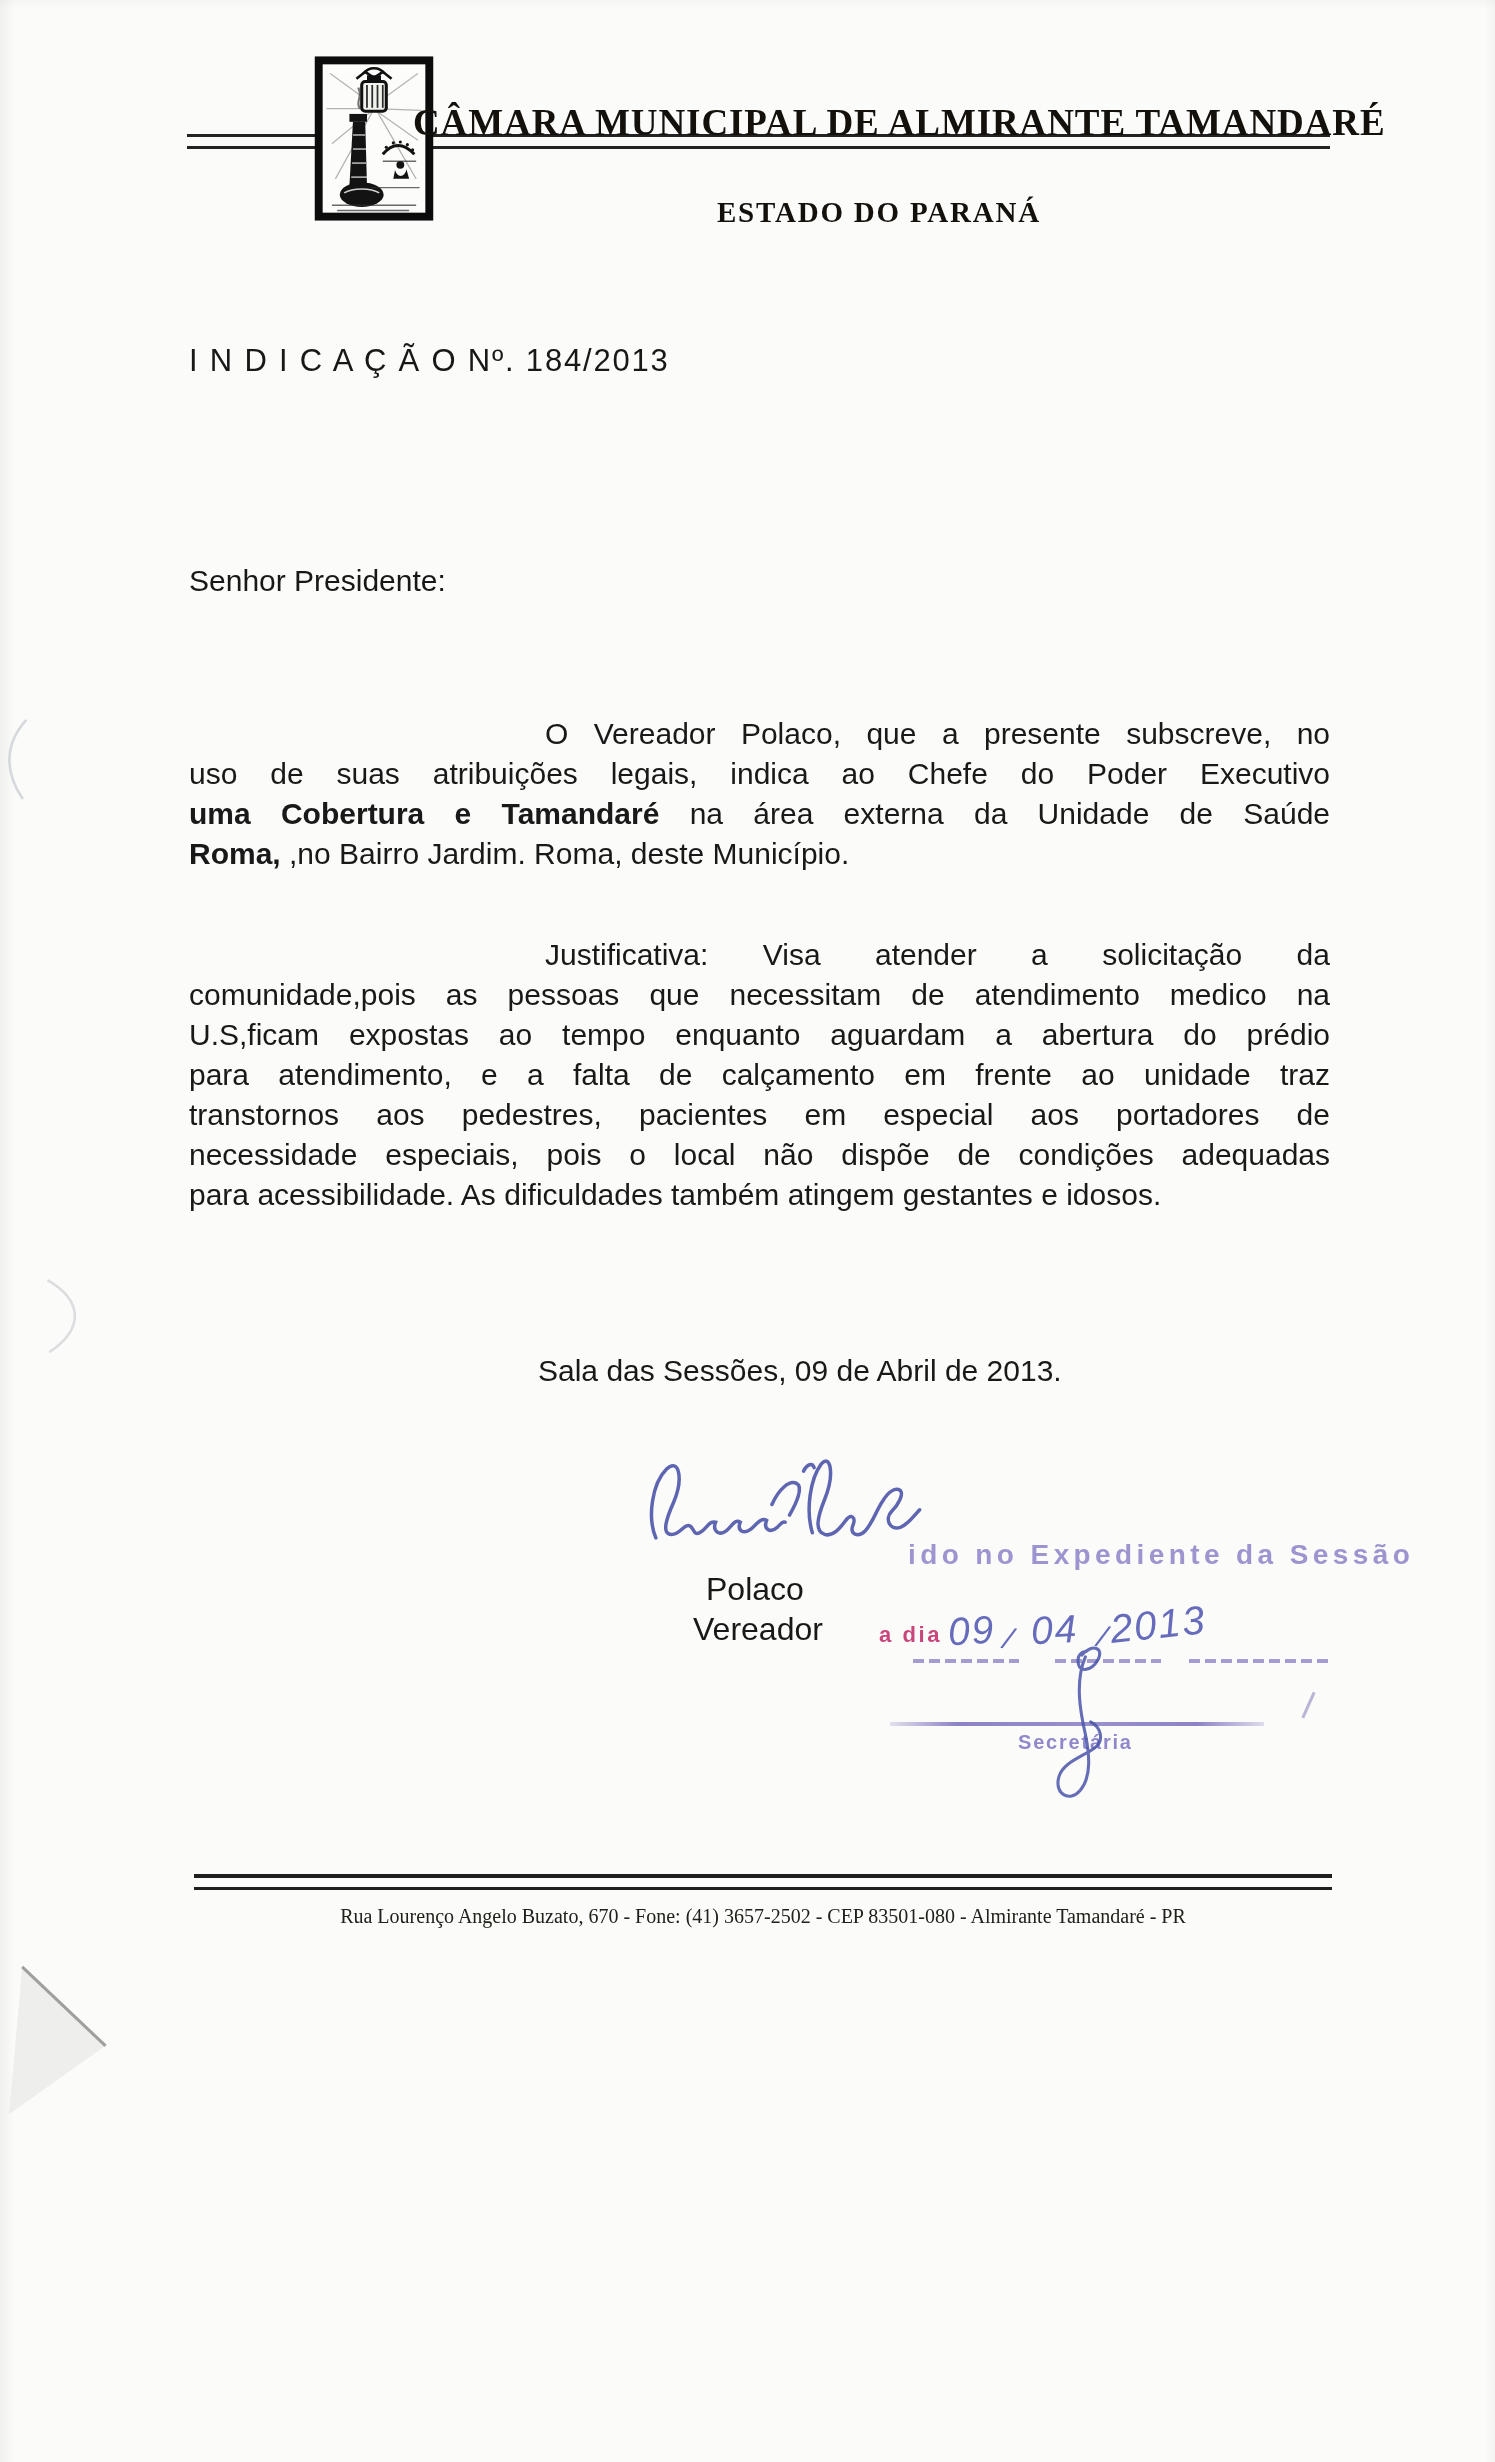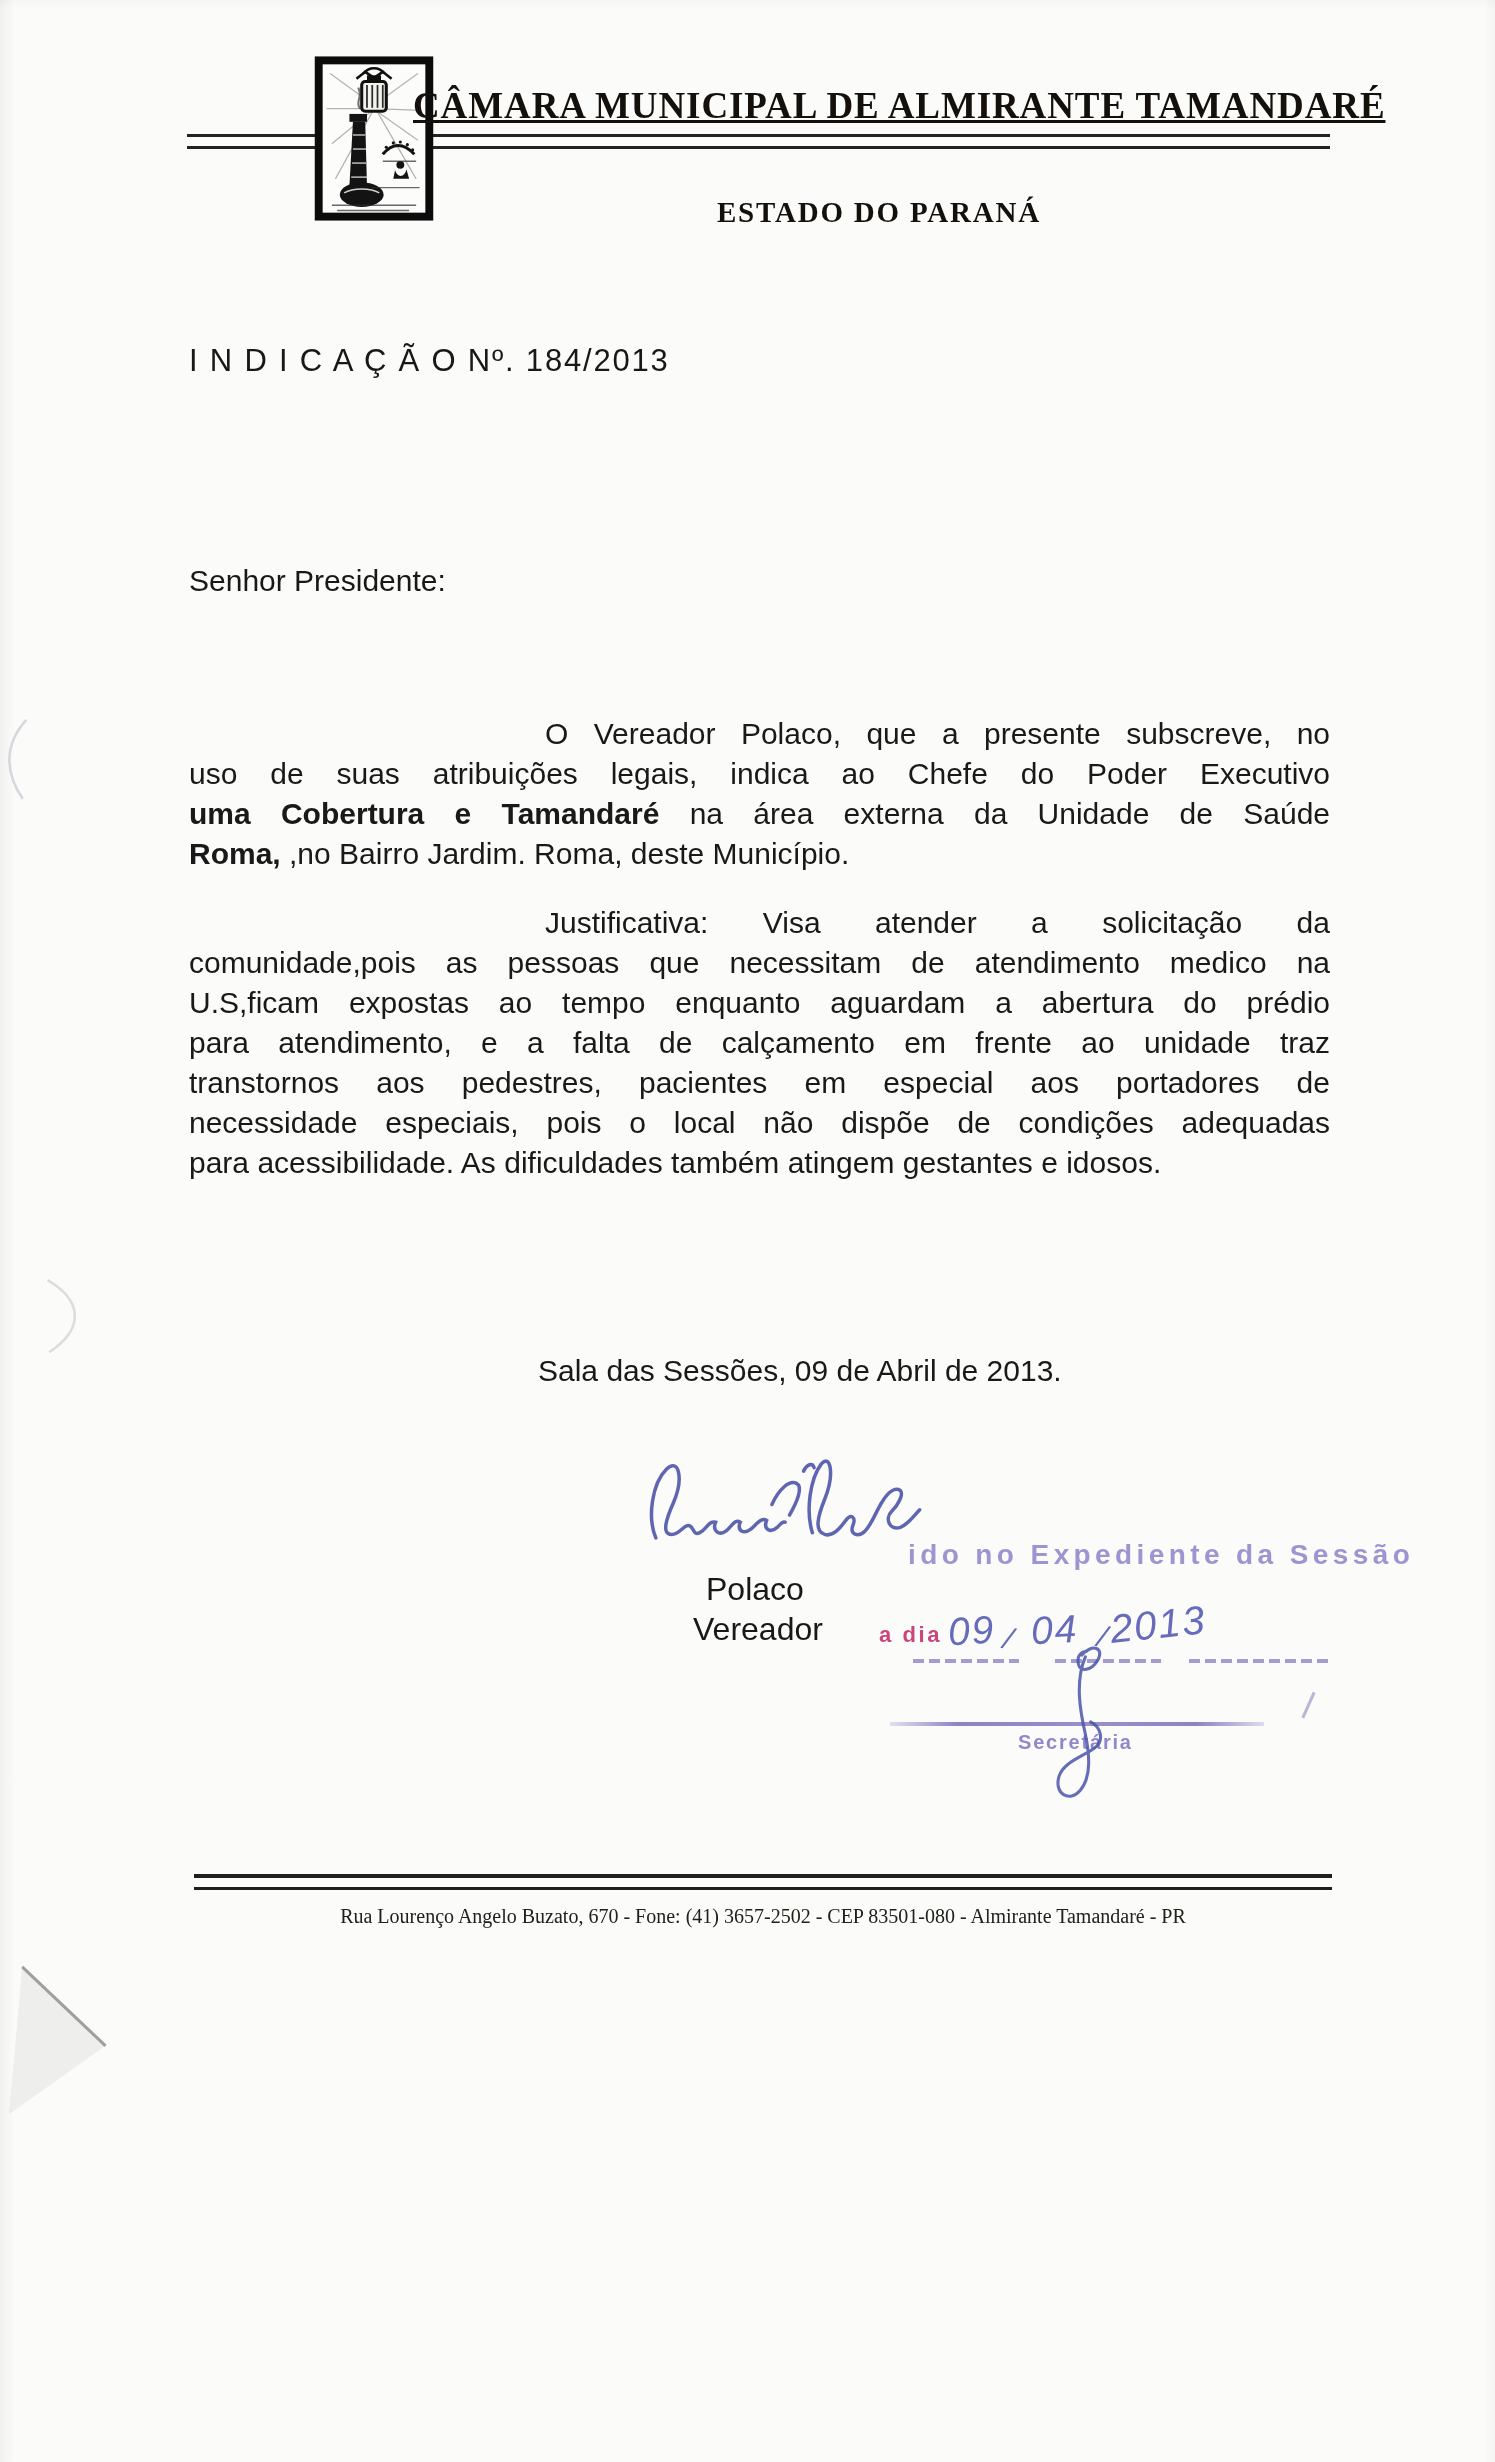--- a/index.html
+++ b/index.html
@@ -11,32 +11,32 @@
   .edge-shade{position:absolute;inset:0;pointer-events:none;
     background:linear-gradient(90deg,rgba(110,112,118,.08),rgba(0,0,0,0) 14px),
                linear-gradient(270deg,rgba(110,112,118,.05),rgba(0,0,0,0) 10.6px),
                linear-gradient(180deg,rgba(110,112,118,.04),rgba(0,0,0,0) 8.8px);}
   
   .hdr-line{position:absolute;left:187px;width:1143px;background:#232323;}
   .hdr-line.l1{top:134px;height:2.6px;}
   .hdr-line.l2{top:146px;height:2.6px;}
   .emblem{position:absolute;left:314px;top:56px;width:120px;height:165px;}
   .org-name{
-    position:absolute;left:413px;top:84px;width:932px;text-align:right;
+    position:absolute;left:413px;top:101px;width:932px;text-align:right;
     font-family:"Liberation Serif","DejaVu Serif",serif;font-weight:700;
-    font-size:37px;letter-spacing:0.9px;color:#14110c;white-space:nowrap;text-decoration:underline;}
+    font-size:37px;letter-spacing:0.9px;color:#14110c;white-space:nowrap;}
   .state-name{
     position:absolute;left:413px;top:158px;width:932px;text-align:center;
     font-family:"Liberation Serif","DejaVu Serif",serif;font-weight:700;
     font-size:29px;letter-spacing:1.8px;color:#14110c;margin-top:38px;}
   
   .doc-title{position:absolute;left:189px;top:343px;font-size:31px;letter-spacing:1.8px;color:#181818;}
   .salutation{position:absolute;left:189px;top:564px;font-size:30px;color:#181818;}
   .body-block{position:absolute;left:189px;top:714px;width:1141px;font-size:30px;line-height:40px;color:#191919;}
-  .para + .para{margin-top:29px;}
+  .para + .para{margin-top:61px;}
   .line{min-height:40px;}
   .line.just{text-align:justify;text-align-last:justify;text-justify:inter-word;}
   .line.indent{padding-left:356px;}
   .b{font-weight:700;}
   .dateline{position:absolute;left:538px;top:1354px;font-size:30px;color:#191919;}
   .sig-name{position:absolute;left:706px;top:1571px;font-size:32px;color:#181818;}
   .sig-role{position:absolute;left:693px;top:1611px;font-size:32px;color:#181818;}
   .sig-svg{position:absolute;left:640px;top:1448px;}
   
   .stamp-l1{position:absolute;left:908px;top:1539px;font-size:28px;font-weight:700;

